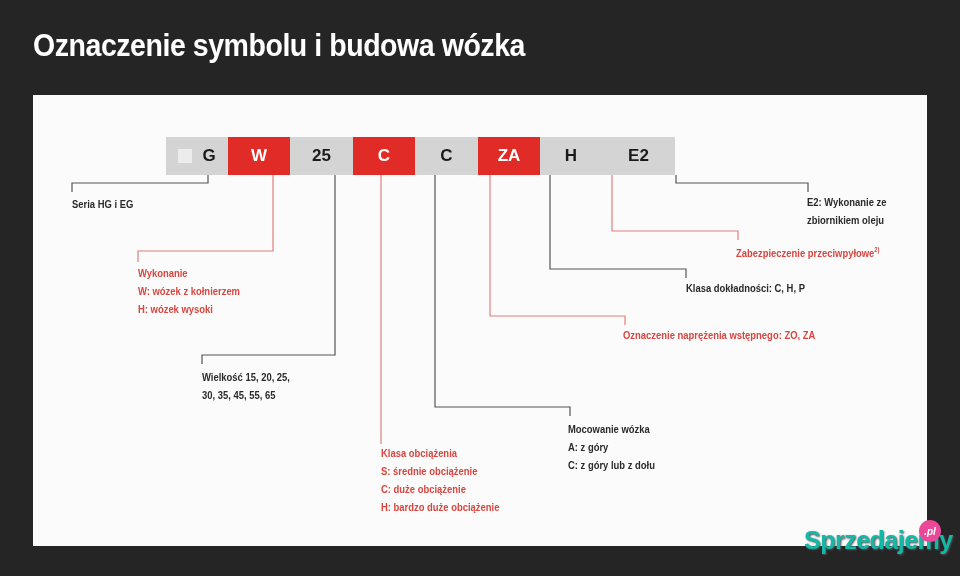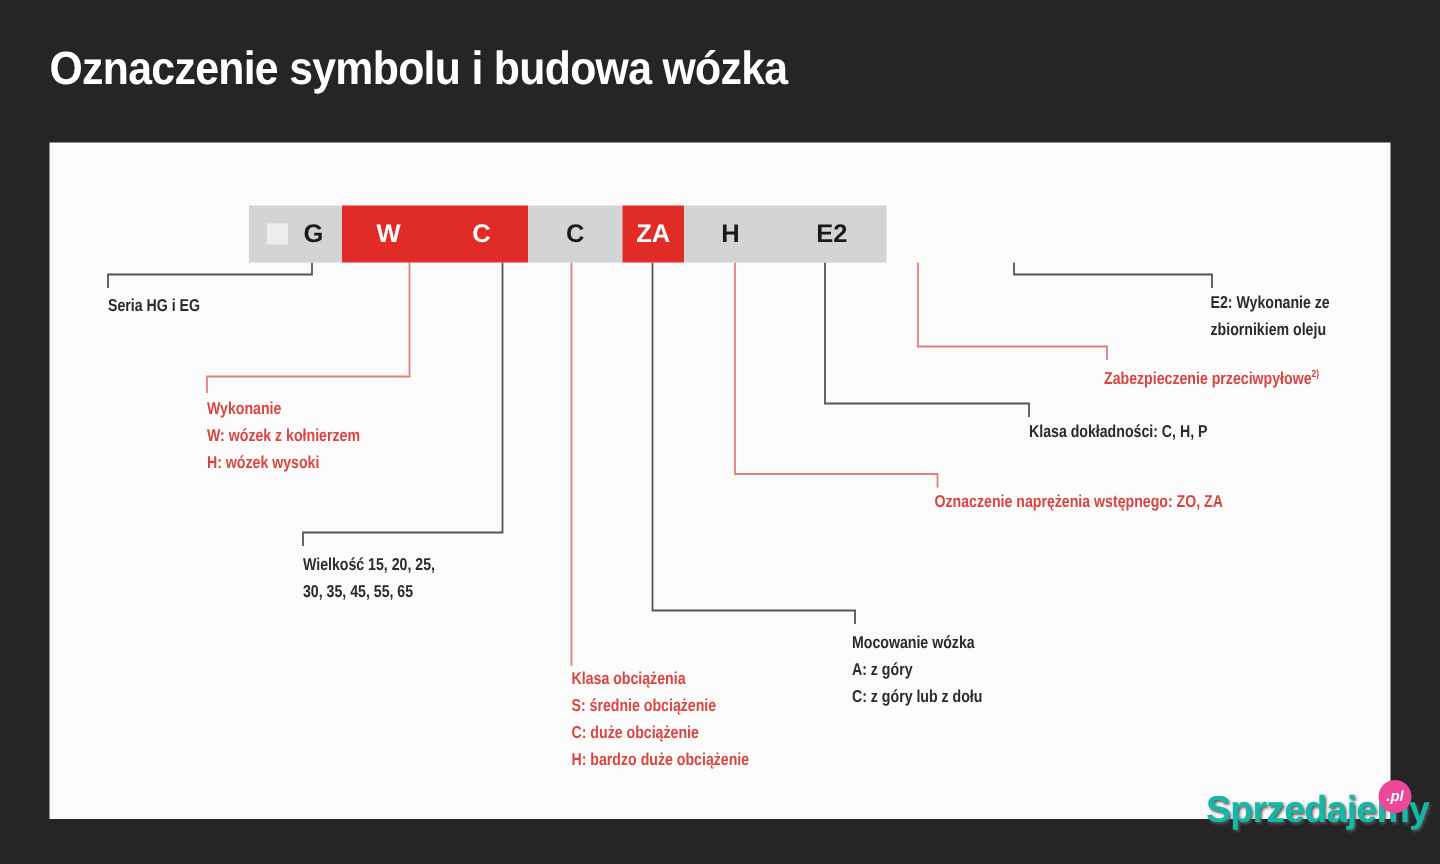--- a/index.html
+++ b/index.html
@@ -49,23 +49,24 @@
     <polyline points="612,175 612,231 738,231 738,240"></polyline>
   </g>
 </svg>
 
 <div class="strip">
   <div class="cell" style="width:62px">
       <span class="sq"></span>
       <span>G</span>
     </div>
   <div class="cell red" style="width:62px">W</div>
+  <div class="cell" style="width:63px">25</div>
   <div class="cell red" style="width:62px">C</div>
   <div class="cell" style="width:63px">C</div>
-  <div class="cell red" style="width:41px">ZA</div>
+  <div class="cell red" style="width:62px">ZA</div>
   <div class="cell" style="width:62px">H</div>
   <div class="cell" style="width:73px">E2</div>
 </div>
 
 <div class="lbl dark" style="left:72px;top:195px">
   <div>Seria HG i EG</div>
 </div>
 
 <div class="lbl redt" style="left:138px;top:264px">
   <div>Wykonanie</div>

